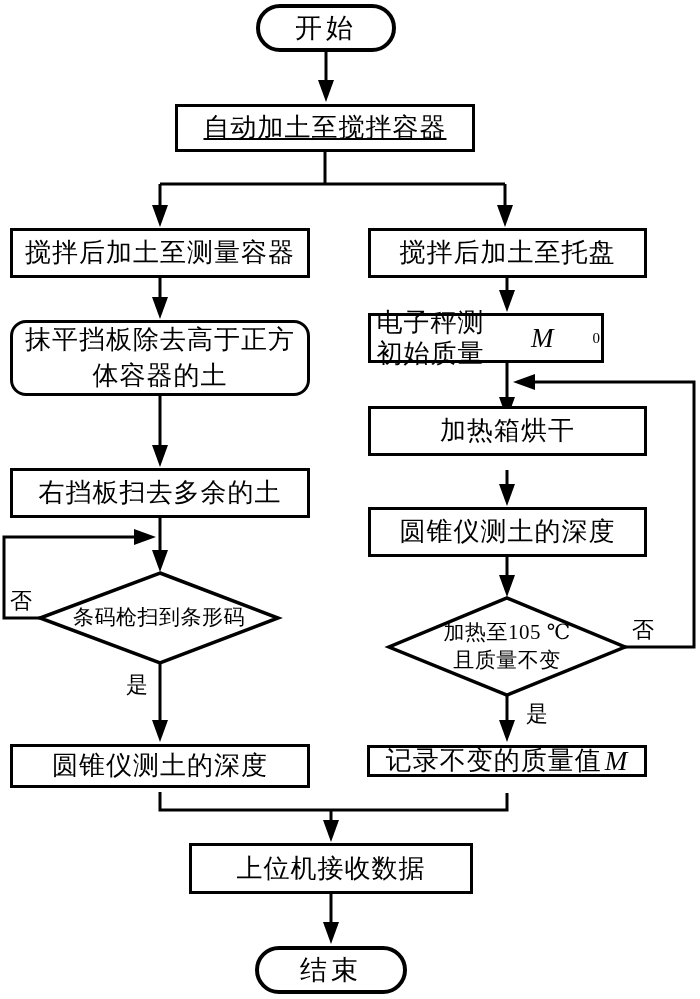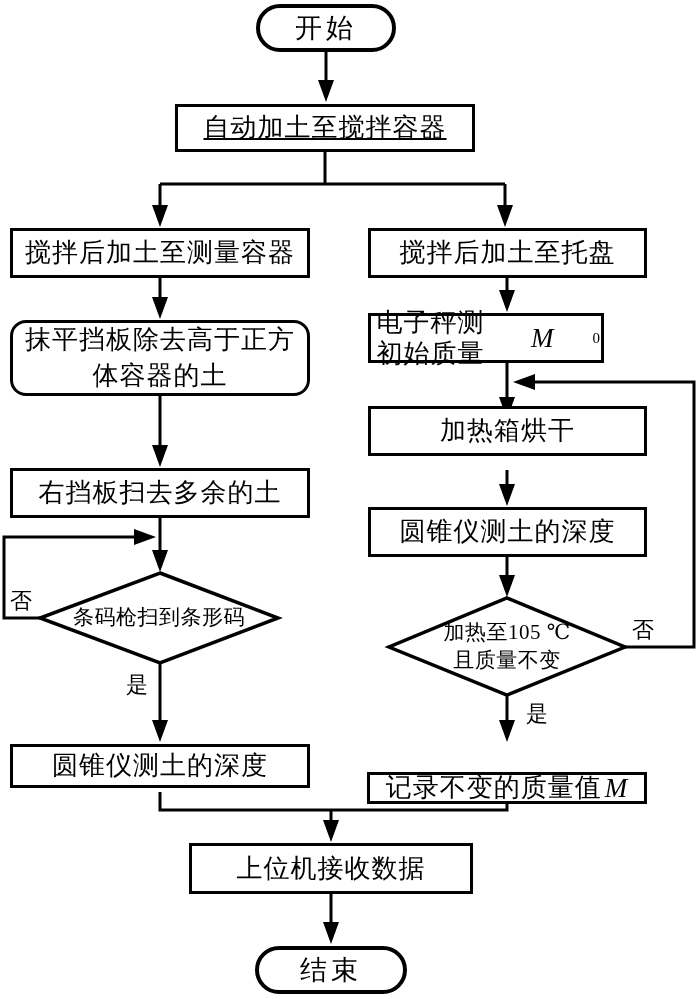--- a/index.html
+++ b/index.html
@@ -133,21 +133,21 @@
     <span>且质量不变</span>
   </div>
 
   <div class="lbl" style="left:632px; top:615px;">
     <span>否</span>
   </div>
   <div class="lbl" style="left:526px; top:699px;">
     <span>是</span>
   </div>
 
-  <div class="node box" style="left:367px; top:772px; width:280px; height:32px;">
+  <div class="node box" style="left:367px; top:745px; width:280px; height:32px;">
     <span>记录不变的质量值</span>
       <i class="var">M</i>
   </div>
 
   <div class="node box" style="left:189px; top:843px; width:284px; height:51px;">
     <span>上位机接收数据</span>
   </div>
 
   <div class="node terminator" style="left:255px; top:946px; width:152px; height:48px;align-items:center;">
     <span>结束</span>

